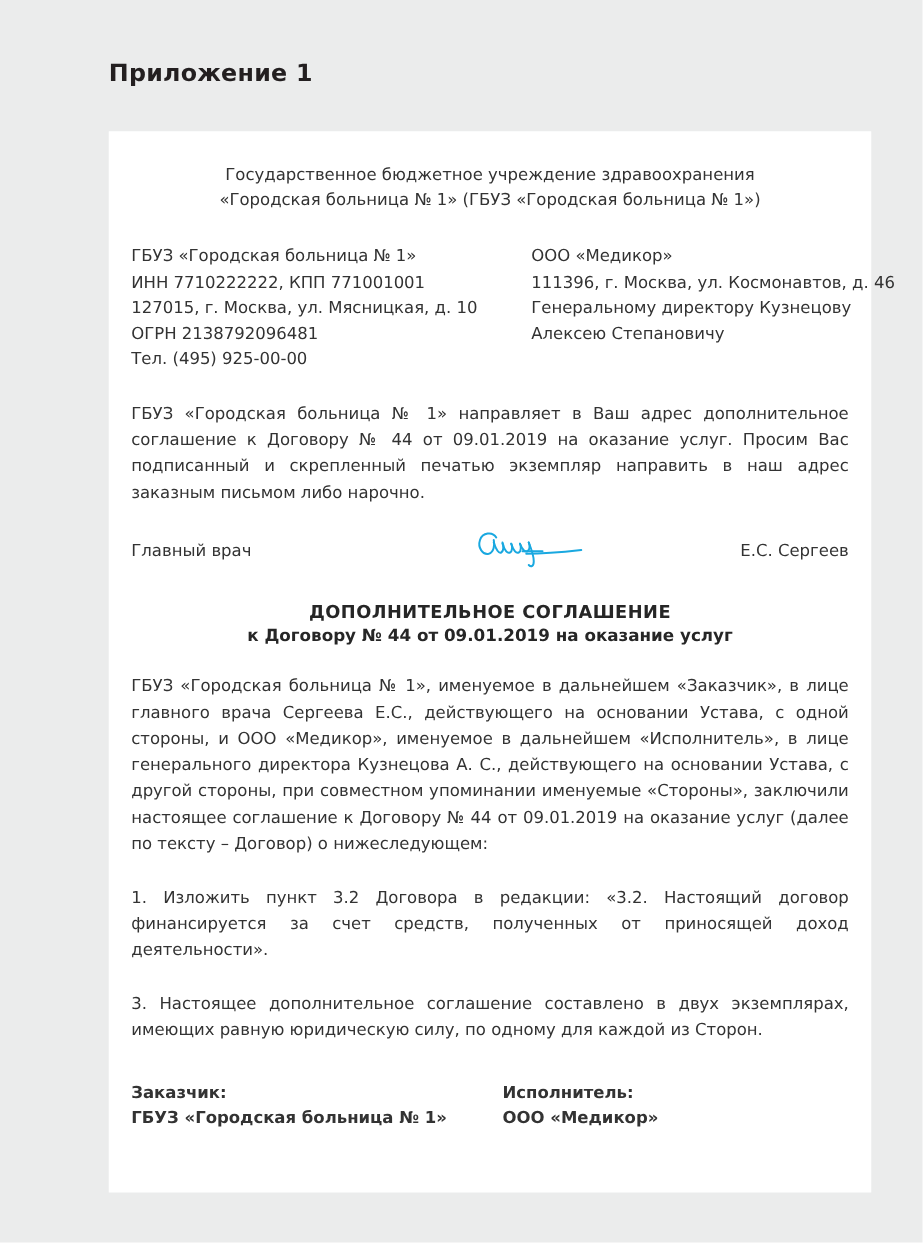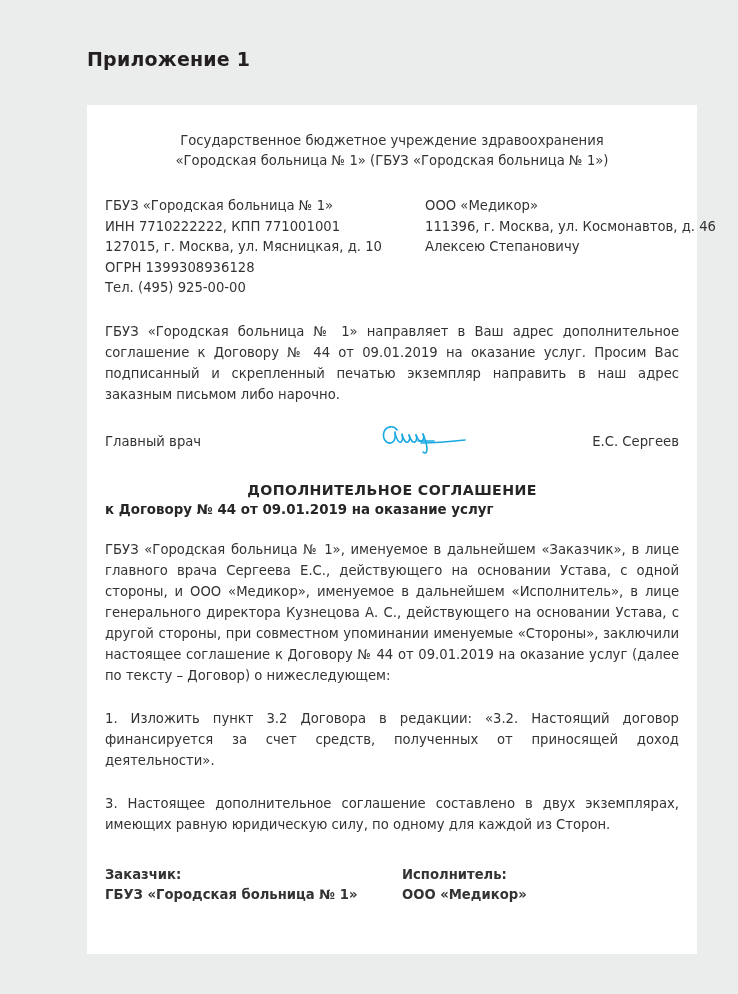--- a/index.html
+++ b/index.html
@@ -111,20 +111,21 @@
 
   .agreement-title {
     text-align: center;
     margin-top: 26px;
     font-size: 14.2px;
     font-weight: bold;
     letter-spacing: 0.4px;
     color: #262626;
   }
   .agreement-sub {
+    text-align: center;
     margin-top: 4px;
     font-size: 13.4px;
     font-weight: bold;
     color: #262626;
   }
 
   .city-date {
     position: relative;
     margin-top: 12px;
     height: 19px;
@@ -188,26 +189,27 @@
       <div class="org-header">
         <div>Государственное бюджетное учреждение здравоохранения</div>
         <div>«Городская больница № 1» (ГБУЗ «Городская больница № 1»)</div>
       </div>
 
       <div class="addr-block">
         <div class="addr-col-left">
           <div class="addr-line">ГБУЗ «Городская больница № 1»</div>
           <div class="addr-line">ИНН 7710222222, КПП 771001001</div>
           <div class="addr-line">127015, г. Москва, ул. Мясницкая, д. 10</div>
-          <div class="addr-line">ОГРН 1399308936128</div>
+          <div class="addr-line">ОГРН 2138792096481</div>
           <div class="addr-line">Тел. (495) 925-00-00</div>
         </div>
         <div class="addr-col-right">
           <div class="addr-line">ООО «Медикор»</div>
           <div class="addr-line">111396, г. Москва, ул. Космонавтов, д. 46</div>
+          <div class="addr-line">Генеральному директору Кузнецову</div>
           <div class="addr-line">Алексею Степановичу</div>
         </div>
       </div>
 
       <div class="letter-body">ГБУЗ «Городская больница № 1» направляет в Ваш адрес дополнительное соглашение к Договору № 44 от 09.01.2019 на оказание услуг. Просим Вас подписанный и скрепленный печатью экземпляр направить в наш адрес заказным письмом либо нарочно.</div>
 
       <div class="sign-row">
         <div class="sign-role">Главный врач</div>
         <div class="sign-mark">
           <svg viewBox="0 0 96 34" width="96" height="34" xmlns="http://www.w3.org/2000/svg">

